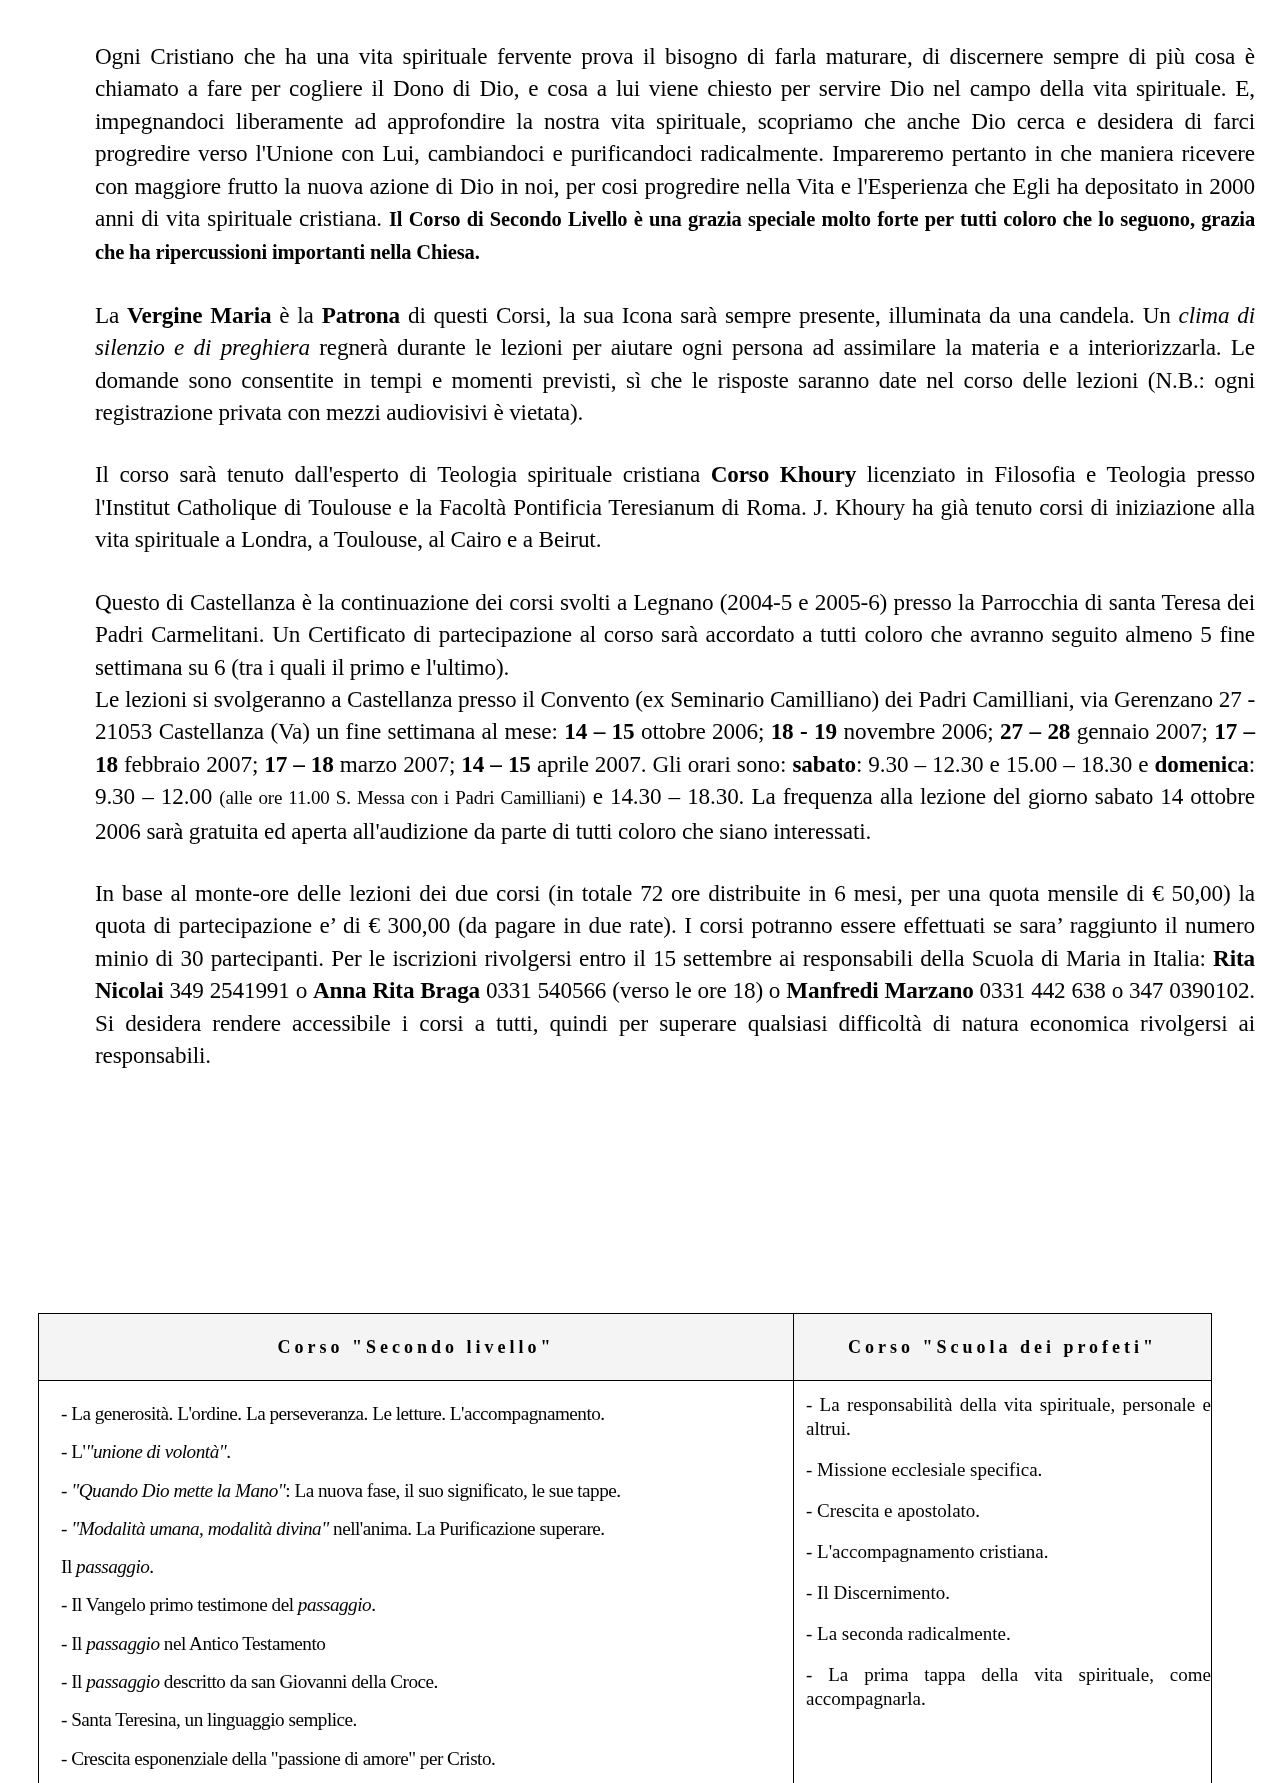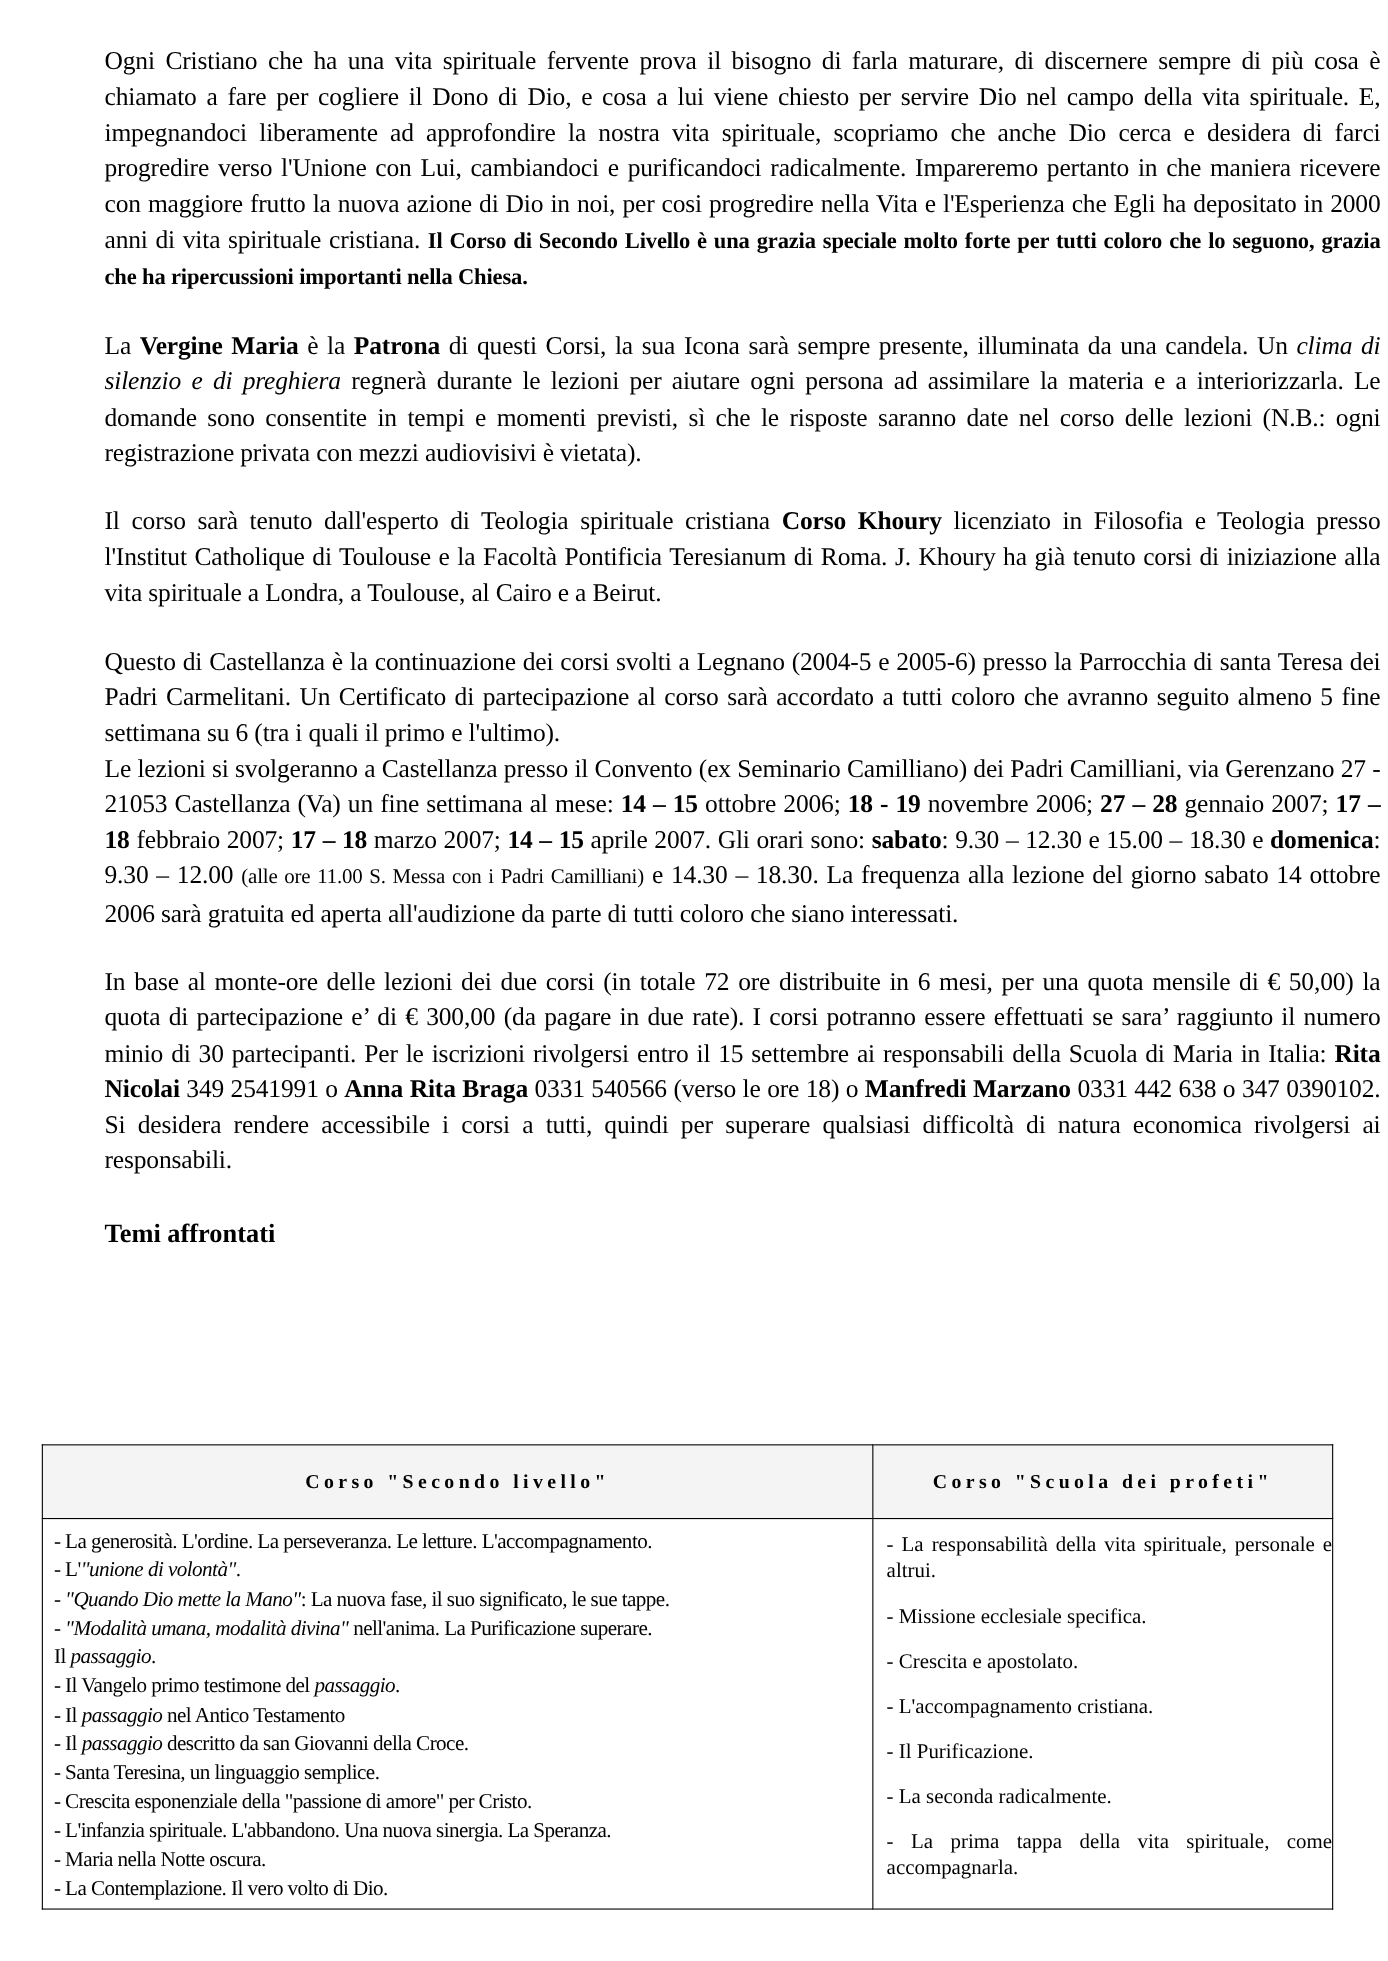--- a/index.html
+++ b/index.html
@@ -71,21 +71,21 @@
       padding: 8px 10px 4px 10px;
       font-size: 19.2px;
       line-height: 26.3px;
       letter-spacing: -0.5px;
     }
     table.topics td.col2 {
       padding: 12px 0 8px 12px;
       font-size: 19px;
       line-height: 24px;
     }
-    td.col1 .item { margin: 0; }
+    td.col1 .item { margin: 12px; }
     td.col2 .item {
       margin: 0 0 17px 0;
       text-align: justify;
     }
     td.col2 .item:last-child { margin-bottom: 0; }
   </style>
 </head>
 <body>
 
 <div class="page">
@@ -103,21 +103,20 @@
   <div class="gap"></div>
 
   <p class="para">Questo di Castellanza è la continuazione dei corsi svolti a Legnano (2004-5 e 2005-6) presso la Parrocchia di santa Teresa dei Padri Carmelitani. Un Certificato di partecipazione al corso sarà accordato a tutti coloro che avranno seguito almeno 5 fine settimana su 6 (tra i quali il primo e l'ultimo).</p>
 
   <p class="para"><span>Le lezioni si svolgeranno a Castellanza presso il Convento (ex Seminario Camilliano) dei Padri Camilliani, via Gerenzano 27 - 21053 Castellanza (Va) un fine settimana al mese: </span><b>14 – 15</b><span> ottobre 2006; </span><b>18 - 19</b><span> novembre 2006; </span><b>27 – 28</b><span> gennaio 2007; </span><b>17 – 18</b><span> febbraio 2007; </span><b>17 – 18</b><span> marzo 2007; </span><b>14 – 15</b><span> aprile 2007. Gli orari sono: </span><b>sabato</b><span>: 9.30 – 12.30 e 15.00 – 18.30 e </span><b>domenica</b><span>: 9.30 – 12.00 </span><span class="small">(alle ore 11.00 S. Messa con i Padri Camilliani)</span><span> e 14.30 – 18.30. La frequenza alla lezione del giorno sabato 14 ottobre 2006 sarà gratuita ed aperta all'audizione da parte di tutti coloro che siano interessati.</span></p>
 
   <div class="gap"></div>
 
   <p class="para"><span>In base al monte-ore delle lezioni dei due corsi (in totale 72 ore distribuite in 6 mesi, per una quota mensile di € 50,00) la quota di partecipazione e’ di € 300,00 (da pagare in due rate). I corsi potranno essere effettuati se sara’ raggiunto il numero minio di 30 partecipanti. Per le iscrizioni rivolgersi entro il 15 settembre ai responsabili della Scuola di Maria in Italia: </span><b>Rita Nicolai</b><span> 349 2541991 o </span><b>Anna Rita Braga</b><span> 0331 540566 (verso le ore 18) o </span><b>Manfredi Marzano</b><span> 0331 442 638 o 347 0390102. Si desidera rendere accessibile i corsi a tutti, quindi per superare qualsiasi difficoltà di natura economica rivolgersi ai responsabili.</span></p>
 
-  <h2 class="section-title">Temi affrontati</h2>
 </div>
 
 <table class="topics">
   <thead>
     <tr>
       <th style="width:754px">Corso "Secondo livello"</th>
       <th>Corso "Scuola dei profeti"</th>
     </tr>
   </thead>
   <tbody>
@@ -135,19 +134,19 @@
           <p class="item"><span>- Crescita esponenziale della "passione di amore" per Cristo.</span><i></i><span></span></p>
           <p class="item"><span>- L'infanzia spirituale. L'abbandono. Una nuova sinergia. La Speranza.</span><i></i><span></span></p>
           <p class="item"><span>- Maria nella Notte oscura.</span><i></i><span></span></p>
           <p class="item"><span>- La Contemplazione. Il vero volto di Dio.</span><i></i><span></span></p>
         </td>
       <td class="col2" id="col2">
           <p class="item">- La responsabilità della vita spirituale, personale e altrui.</p>
           <p class="item">- Missione ecclesiale specifica.</p>
           <p class="item">- Crescita e apostolato.</p>
           <p class="item">- L'accompagnamento cristiana.</p>
-          <p class="item">- Il Purificazione.</p>
+          <p class="item">- Il Discernimento.</p>
           <p class="item">- La seconda radicalmente.</p>
           <p class="item">- La prima tappa della vita spirituale, come accompagnarla.</p>
         </td>
     </tr>
   </tbody>
 </table>
 
 </body></html>

